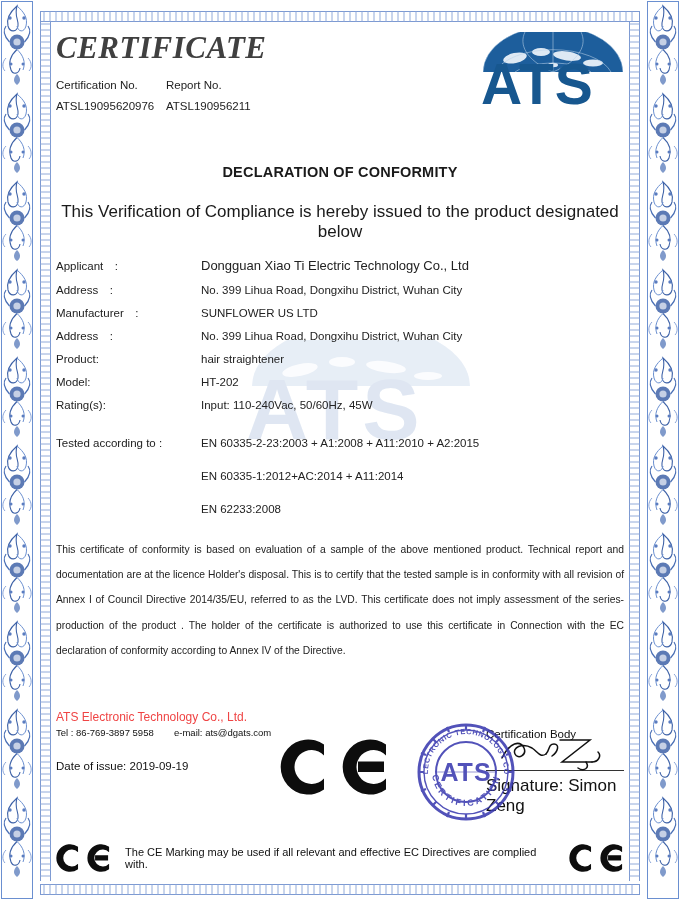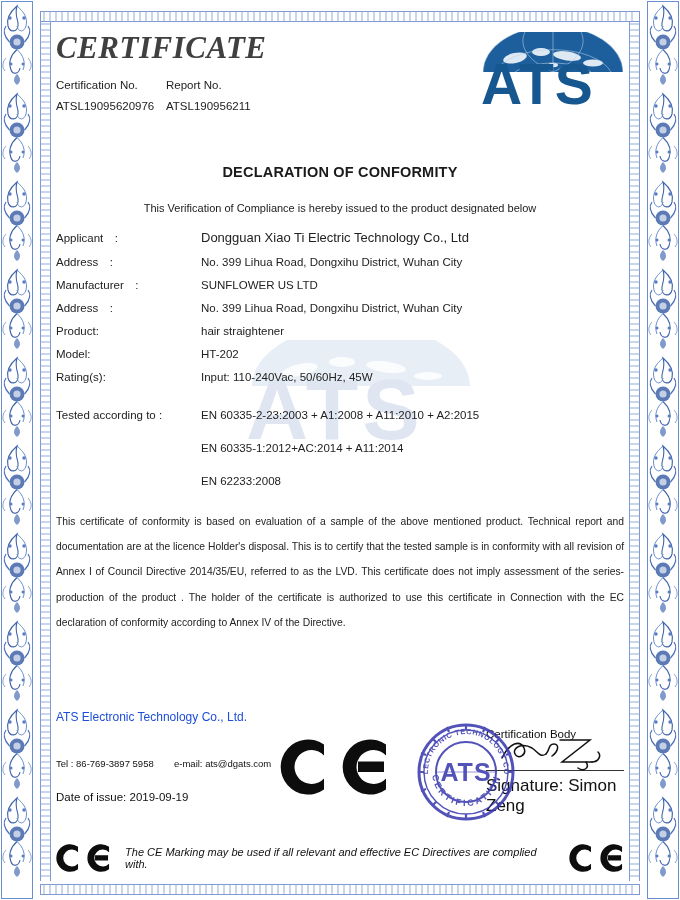--- a/index.html
+++ b/index.html
@@ -51,21 +51,21 @@
   .ats-logo{position:absolute;right:-6px;top:8px;width:155px;height:82px;}
   .ats-logo .letters{
     font-family:"Liberation Sans", sans-serif;
     font-weight:bold;font-size:57px;letter-spacing:1px;
     color:#17578f;line-height:1;position:absolute;left:6px;top:24px;
   }
   .ats-logo svg{position:absolute;left:0;top:0;}
 
   
   .decl{text-align:center;margin-top:40px;font-size:14.5px;font-weight:bold;letter-spacing:.2px;}
-  .verif{text-align:center;margin-top:22px;font-size:11px;}
+  .verif{text-align:center;margin-top:22px;font-size:17px;}
 
   
   .fields{margin-top:16px;position:relative;z-index:2;}
   .frow{display:flex;align-items:baseline;margin-bottom:11px;}
   .flabel{width:145px;font-size:11.5px;color:#222;flex:0 0 145px;}
   .fval{font-size:11.5px;color:#222;}
   .fval.big{font-size:13px;}
 
   .fields2{position:relative;z-index:2;}
   .fields3{margin-top:26px;position:relative;z-index:2;}
@@ -77,38 +77,38 @@
   .watermark .wm-letters{
     font-family:"Liberation Sans", sans-serif;font-weight:bold;font-size:86px;
     color:#9fb6d9;letter-spacing:4px;position:absolute;left:0;top:26px;line-height:1;}
   .watermark svg{position:absolute;left:0;top:0;}
 
   
   .para{margin-top:22px;font-size:10.3px;line-height:2.45;text-align:justify;color:#222;}
 
   
   .footer{position:absolute;left:0;right:0;top:686px;}
-  .company{font-size:12px;color:#1d4ed8;}
-  .contact{margin-top:32px;font-size:9.5px;line-height:1.75;color:#111;}
+  .company{font-size:12px;color:#ef4444;}
+  .contact{margin-top:1px;font-size:9.5px;line-height:1.75;color:#111;}
   .contact .cl{display:inline-block;width:118px;}
   .issue{margin-top:18px;font-size:11.5px;color:#111;}
 
   .ce-big{position:absolute;left:224px;top:26px;}
   .ce-big svg{display:block;}
 
   .certbody{position:absolute;right:0;top:14px;width:210px;height:96px;}
   .certbody .cb-title{position:absolute;left:72px;top:4px;font-size:11.5px;color:#111;}
   .certbody .cb-line{position:absolute;left:72px;top:46px;width:138px;height:1px;background:#333;}
   .certbody .cb-sig{position:absolute;left:72px;top:52px;font-size:17px;color:#111;}
   .certbody .stamp{position:absolute;left:0;top:-4px;}
   .certbody .scribble{position:absolute;left:84px;top:8px;}
 
   
   .ce-line{position:absolute;left:0;right:0;top:818px;display:flex;align-items:center;}
-  .ce-line .txt{font-size:11px;color:#111;margin:0 14px;font-style:italic;}
+  .ce-line .txt{font-size:11px;color:#111;margin:0 14px;}
 </style>
 </head>
 <body>
 
 <div id="cert">
 
   <div class="floral-band left">
     <svg width="34" height="900" viewBox="0 0 34 900" xmlns="http://www.w3.org/2000/svg" aria-hidden="true">
       <defs>
         <g id="flor">

